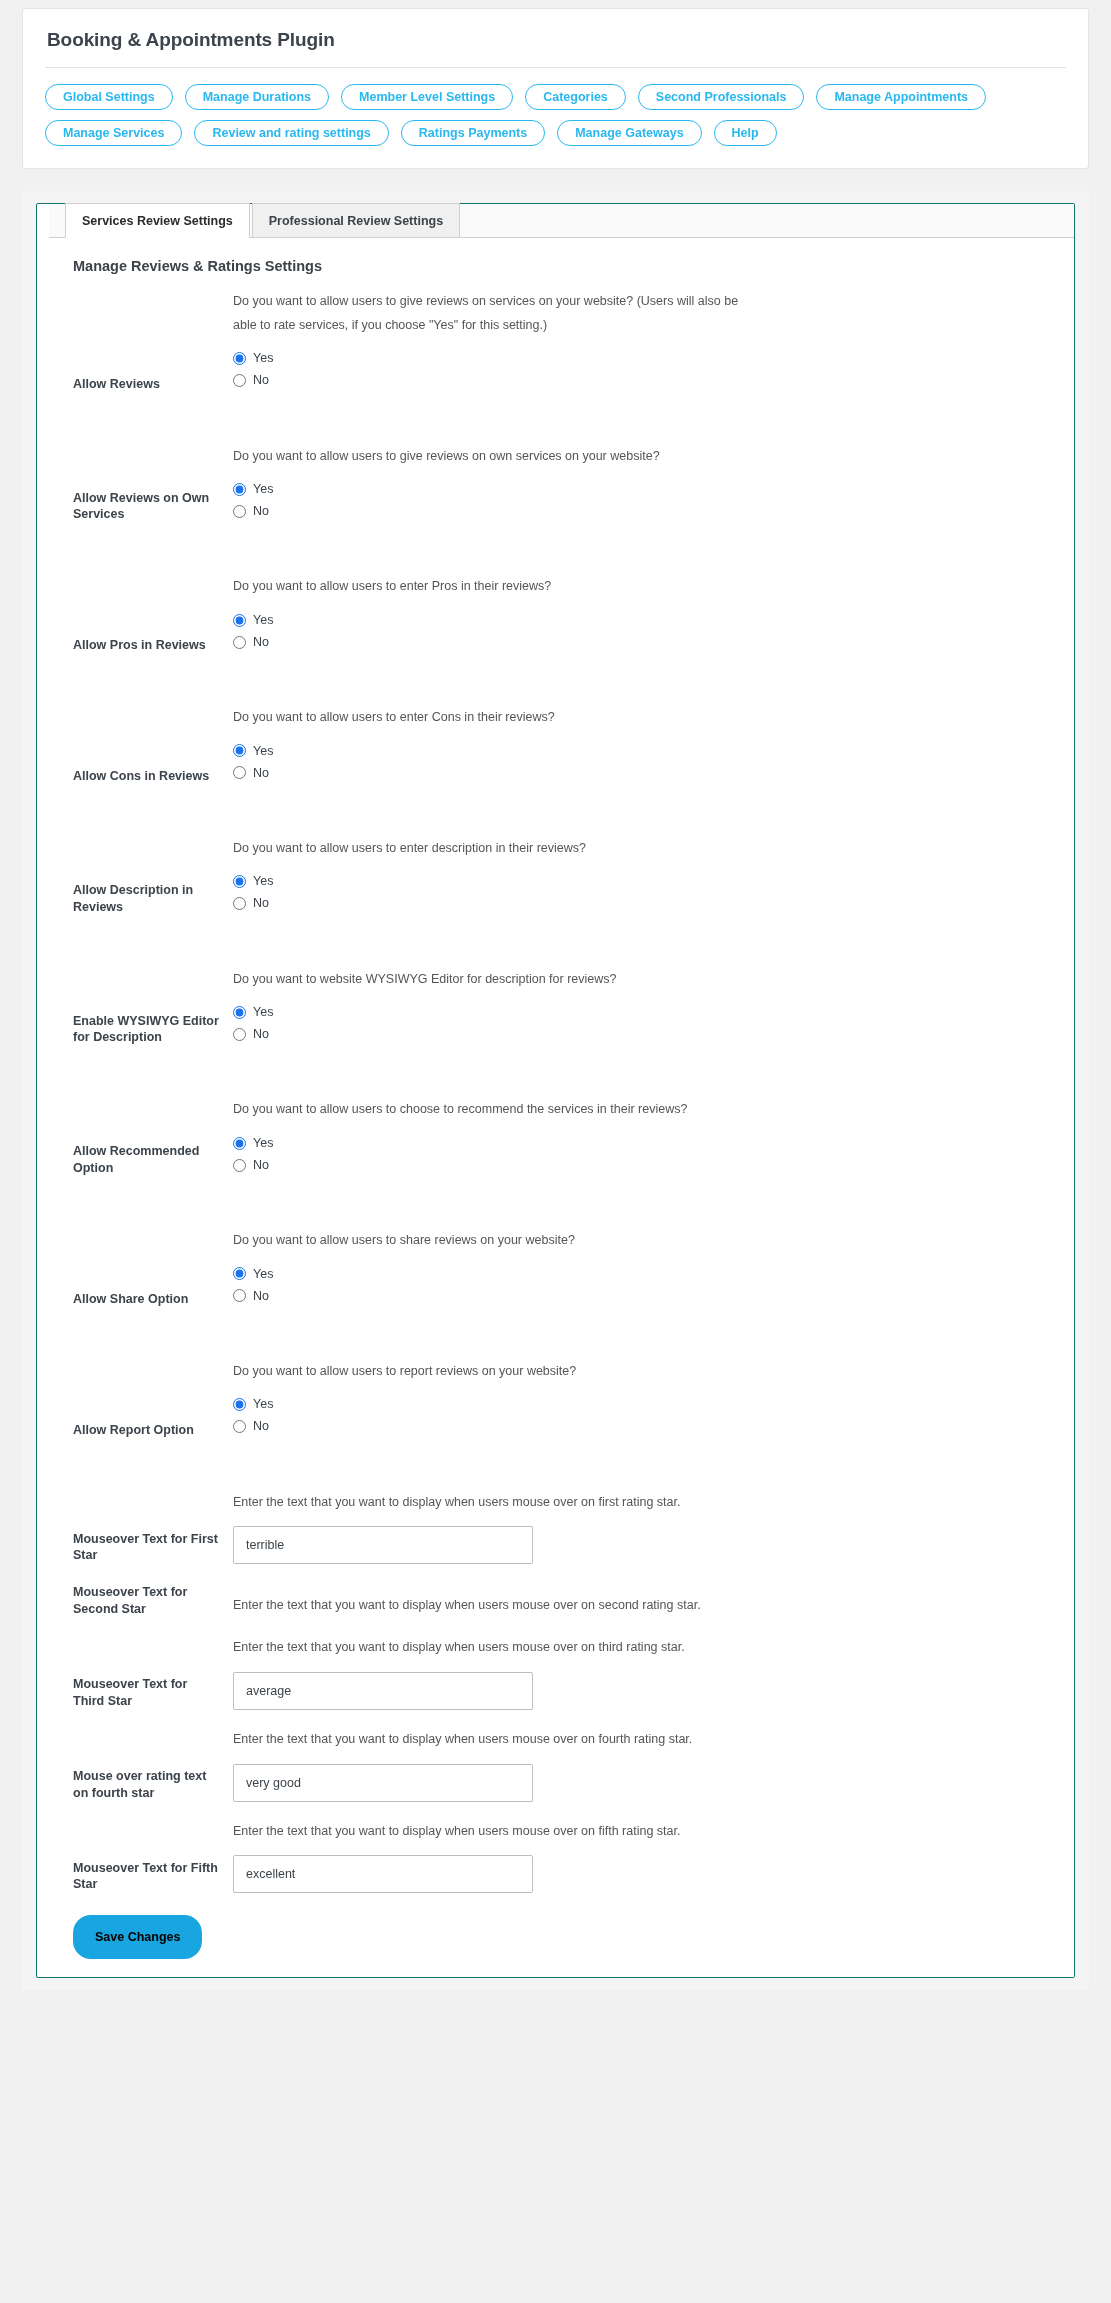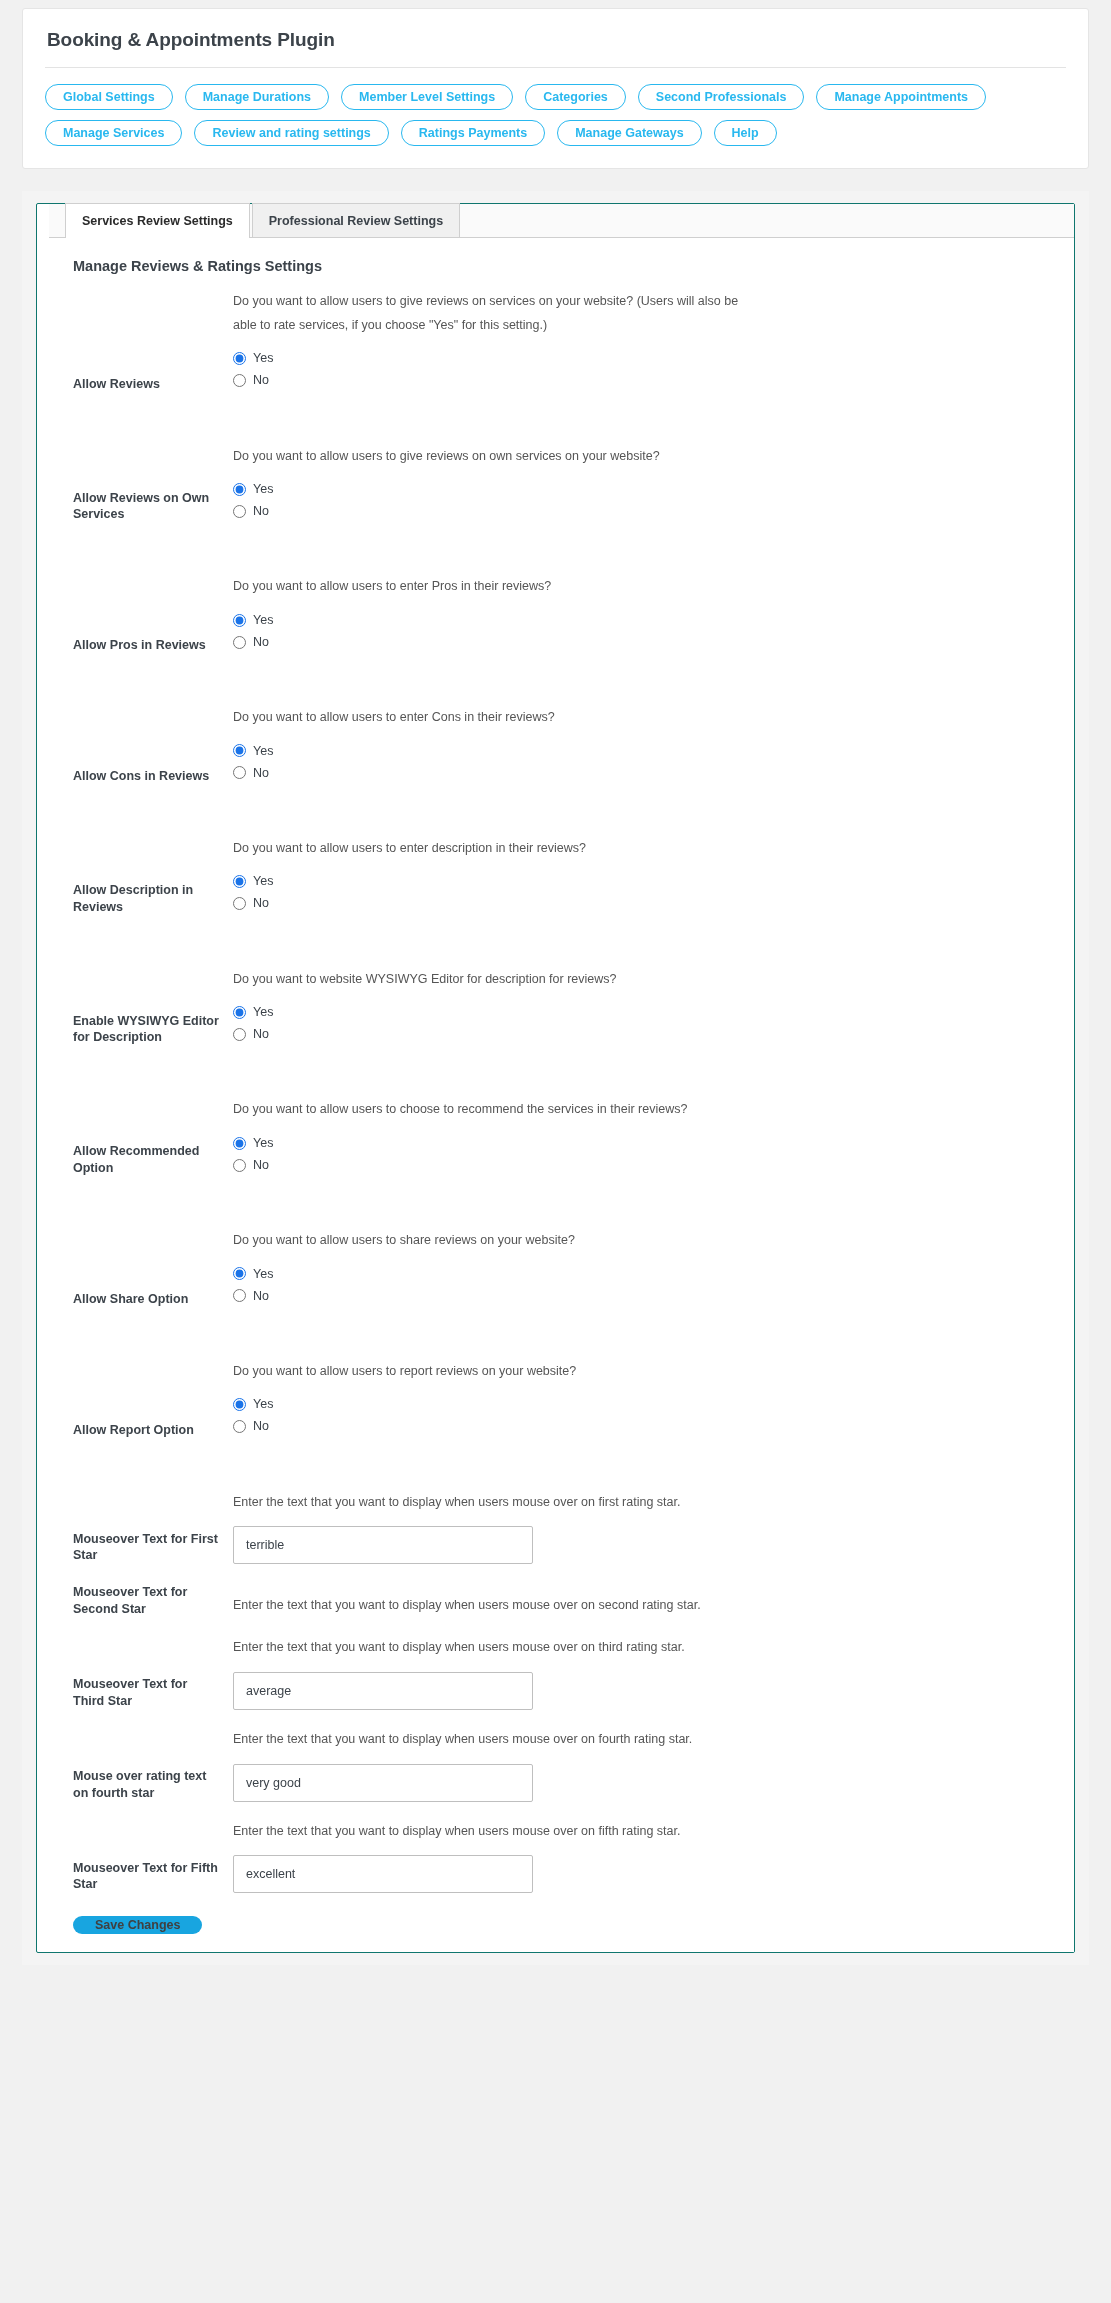--- a/index.html
+++ b/index.html
@@ -181,24 +181,24 @@
     background: #ffffff;
     font-family: "Liberation Sans", sans-serif;
     font-size: 12.5px;
     color: #3c434a;
     outline: none;
   }
 
   .save-row { margin-top: 22px; }
   .save-btn {
     background: #18a5e0;
-    color: #404040;
+    color: #000000;
     border: none;
     border-radius: 18px;
-    height: 18px;
+    height: 44px;
     padding: 0 22px;
     font-family: "Liberation Sans", sans-serif;
     font-size: 12.5px;
     font-weight: bold;
     cursor: pointer;
   }
   .bottom-space { height: 60px; }
 </style>
 </head>
 <body>

